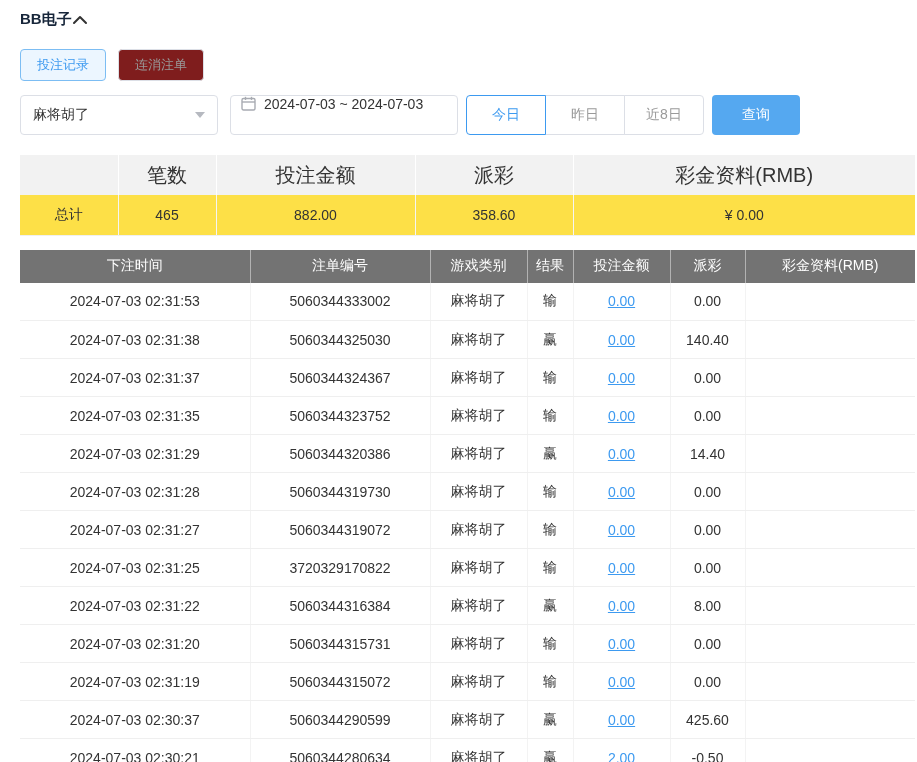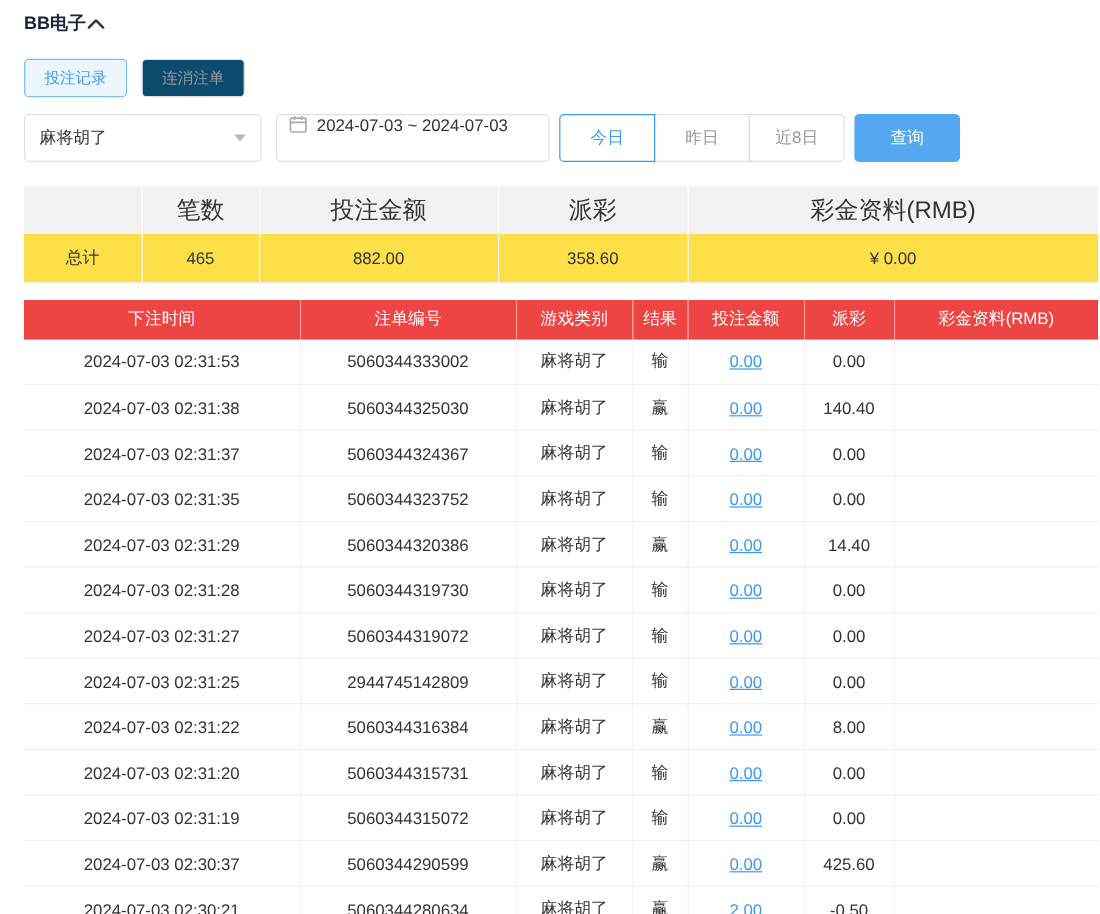--- a/index.html
+++ b/index.html
@@ -16,21 +16,21 @@
     display: flex; align-items: center; justify-content: flex-start;
     padding: 10px 18px 8px 0;
   }
   .panel-title { font-size: 15px; font-weight: bold; color: #17263a; }
   .collapse-btn { cursor: pointer; display: inline-flex; align-items: center; }
 
   
   .tabs { display: flex; gap: 12px; margin: 12px 0 14px 0; }
   .tab {
     height: 32px; padding: 0 16px; font-size: 13px; border-radius: 4px;
-    background: #0c4a6e; border: 1px solid #dcdfe6; color: #999; cursor: pointer;
+    background: #7f1d1d; border: 1px solid #dcdfe6; color: #999; cursor: pointer;
     font-family: inherit;
   }
   .tab.active { background: #ecf6ff; border-color: #7cbdf3; color: #3d9af0; }
 
   
   .filters { display: flex; align-items: center; margin-bottom: 20px; }
   .select-box {
     width: 198px; height: 40px; border: 1px solid #dcdfe6; border-radius: 4px;
     display: flex; align-items: center; justify-content: space-between;
     padding: 0 12px; cursor: pointer; background: #fff;
@@ -68,21 +68,21 @@
   }
   .summary th:last-child { border-right: none; }
   .summary td {
     height: 40px; text-align: center; background: #fde047;
     border-bottom: 1px solid #f0f0f0; border-right: 1px solid #f5f5f5;
   }
   .summary td:last-child { border-right: none; }
 
   
   .records thead th {
-    background: #ef4444; color: #fff; font-weight: normal; font-size: 14px;
+    background: #737373; color: #fff; font-weight: normal; font-size: 14px;
     height: 33px; text-align: center; border-right: 1px solid rgba(255,255,255,.45);
   }
   .records thead th:last-child { border-right: none; }
   .records tbody td {
     height: 38px; text-align: center; font-size: 14px; color: #333;
     border-bottom: 1px solid #efefef; border-right: 1px solid #f3f3f3;
     background: #fff; overflow: hidden; white-space: nowrap;
   }
   .records tbody td:last-child { border-right: none; }
   .bet-link { color: #3d9af0; text-decoration: underline; cursor: pointer; }
@@ -239,21 +239,21 @@
           <td>2024-07-03 02:31:27</td>
           <td>5060344319072</td>
           <td>麻将胡了</td>
           <td>输</td>
           <td><a class="bet-link">0.00</a></td>
           <td>0.00</td>
           <td></td>
         </tr>
         <tr>
           <td>2024-07-03 02:31:25</td>
-          <td>2944745142809</td>
+          <td>3720329170822</td>
           <td>麻将胡了</td>
           <td>输</td>
           <td><a class="bet-link">0.00</a></td>
           <td>0.00</td>
           <td></td>
         </tr>
         <tr>
           <td>2024-07-03 02:31:22</td>
           <td>5060344316384</td>
           <td>麻将胡了</td>

